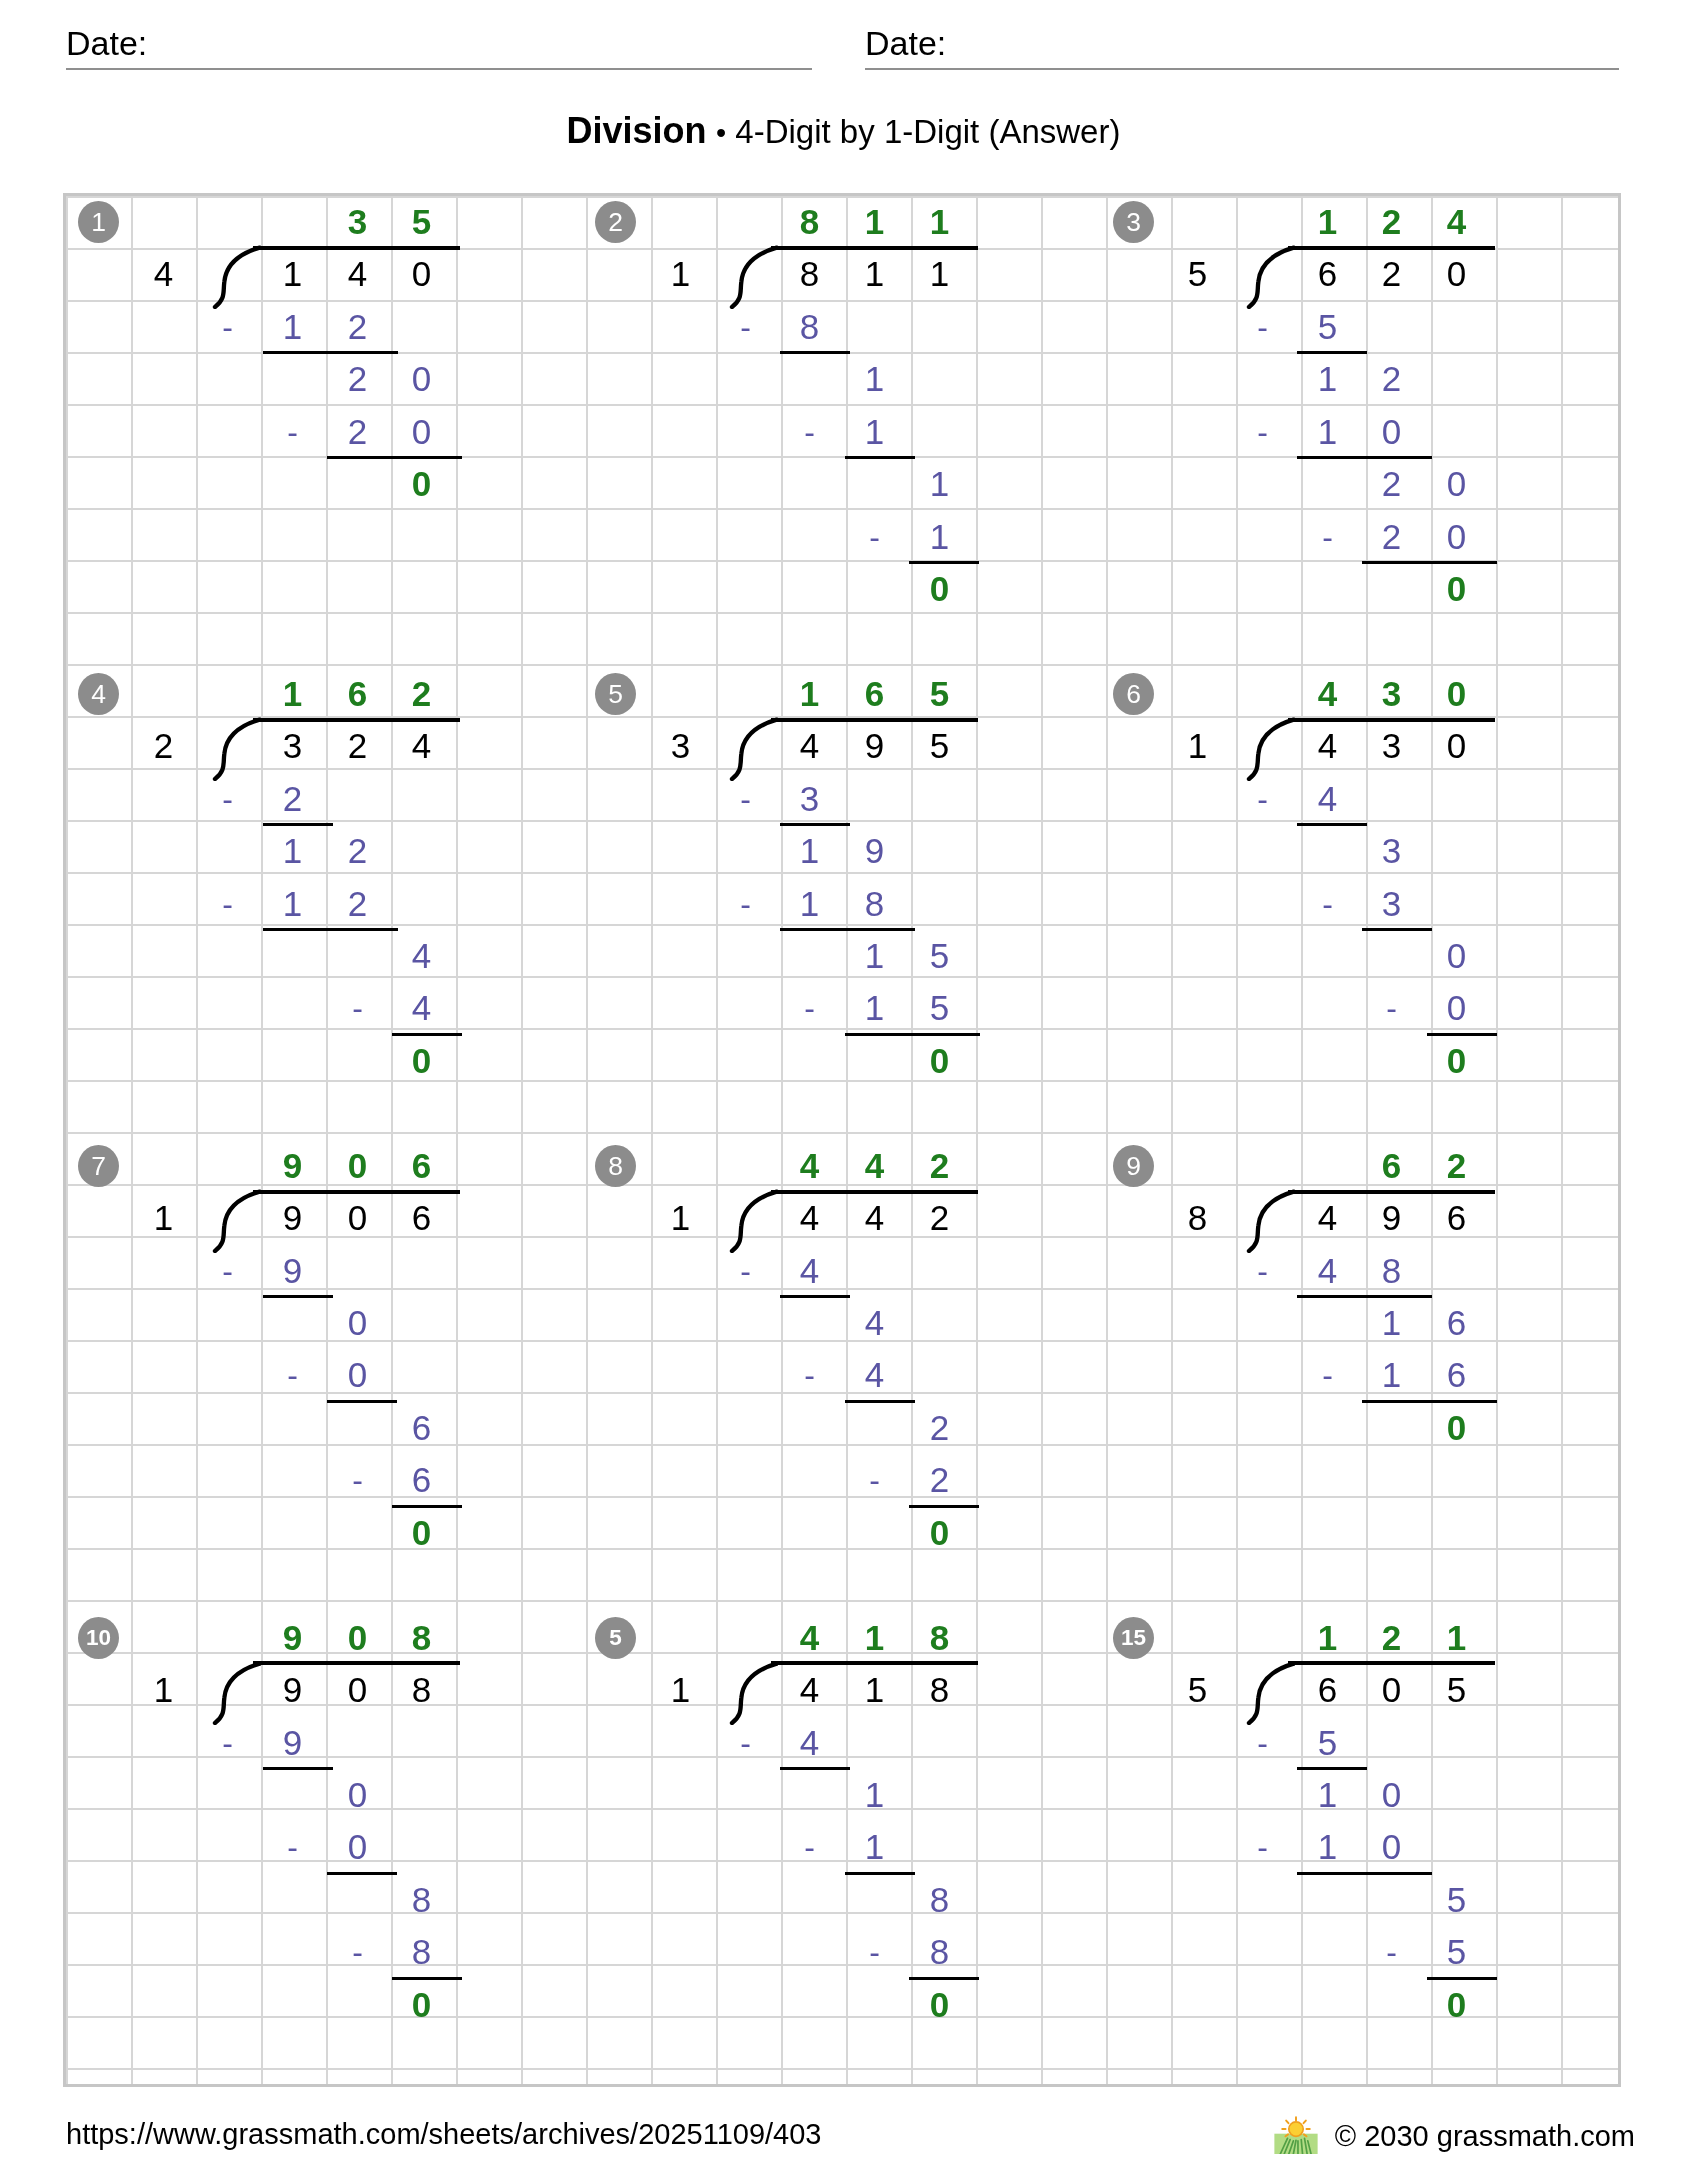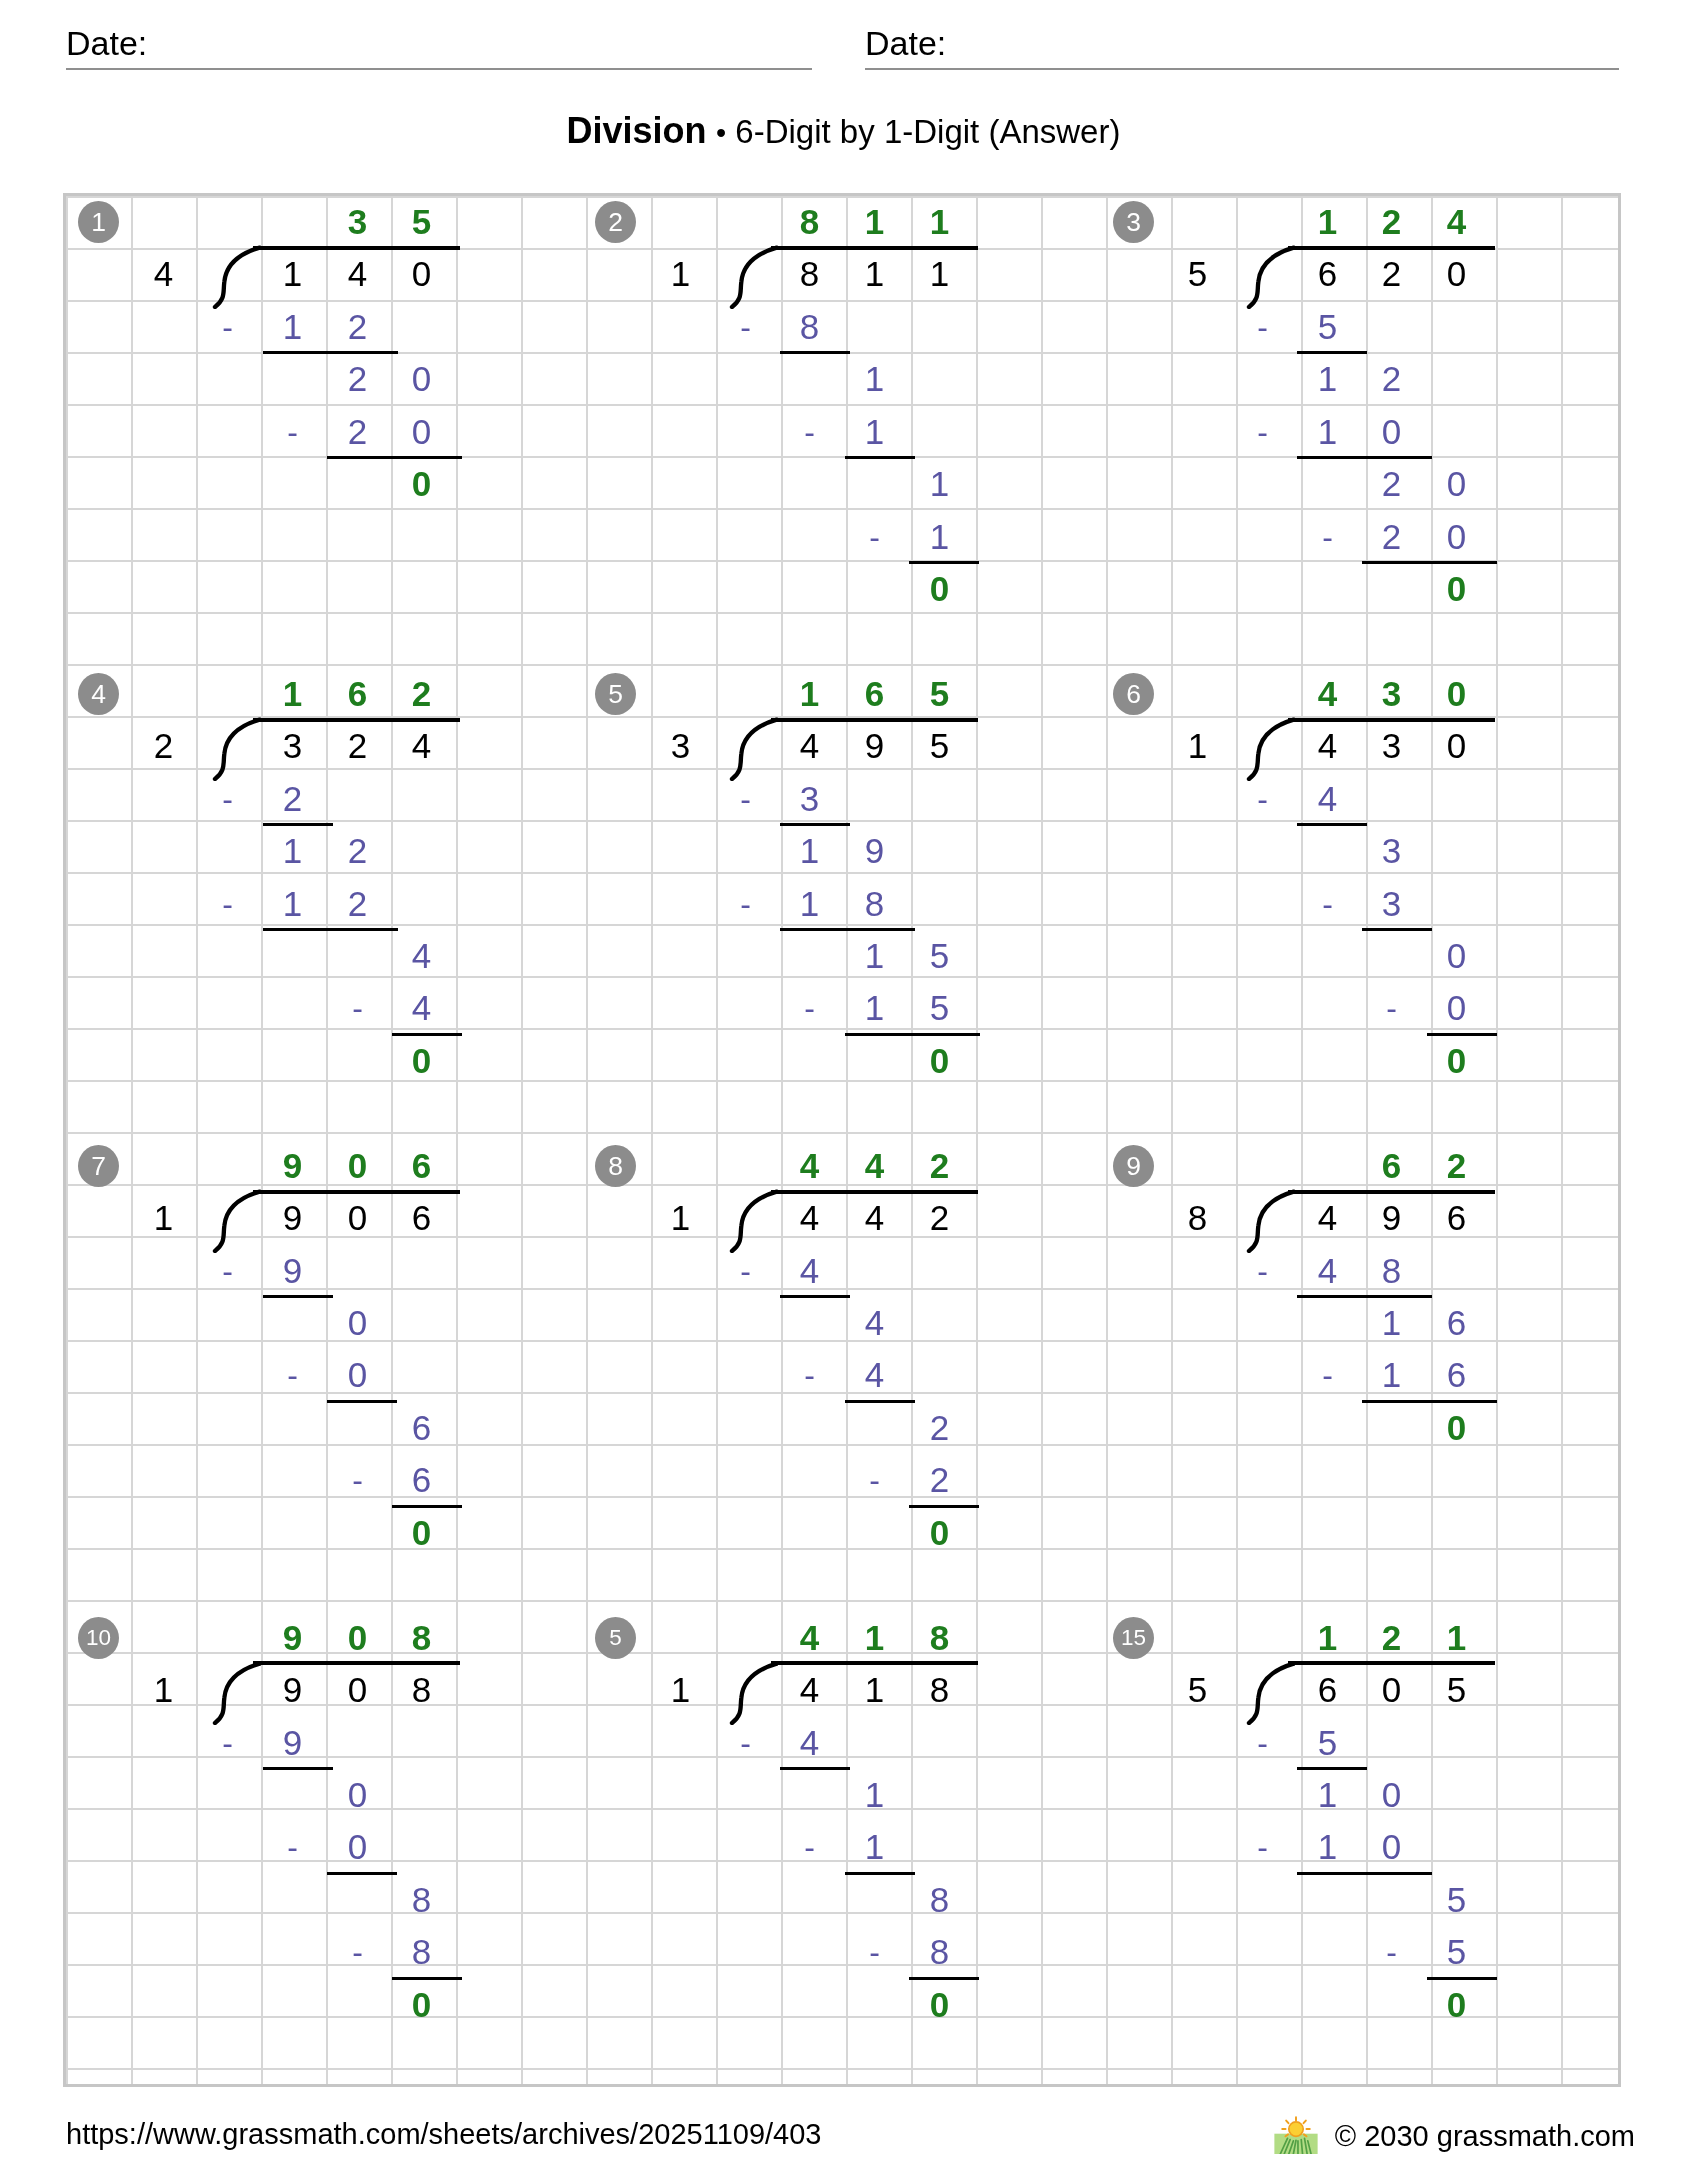--- a/index.html
+++ b/index.html
@@ -24,42 +24,42 @@
 
   .cellTxt{position:absolute;width:65px;height:52px;line-height:52px;
            text-align:center;font-size:35px;color:#000;}
   .quot{color:var(--green);font-weight:bold;}
   .work{color:var(--purple);}
   .rem{color:var(--green);font-weight:bold;}
   .minus{color:var(--purple);font-size:32px;}
   .badge{position:absolute;width:41px;height:42px;border-radius:50%;
          background:#8c8c8c;color:#fff;text-align:center;line-height:42px;
          font-size:26.5px;}
-  .badge.two{font-size:22.5px;}
+  .badge.two{font-size:22.5px;font-weight:bold;}
   .vinc{position:absolute;height:4px;background:#000;}
   .sline{position:absolute;height:2.6px;background:#000;}
   .brk{position:absolute;}
 
   
   .footer-url{position:absolute;left:66px;top:2118px;font-size:29px;color:#000;}
   .footer-right{position:absolute;right:52px;top:2116px;display:flex;
                 align-items:center;gap:17px;}
   .footer-copy{font-size:29px;color:#000;white-space:nowrap;}
 </style>
 </head>
 <body style="--green: #1e7d1e; --purple: #5a55a3;">
 
 <div class="hdr-label" style="left:66px;top:24px">Date:</div>
 <div class="hdr-line" style="left:66px;top:68px;width:746px"></div>
 
 <div class="hdr-label" style="left:865px;top:24px">Date:</div>
 <div class="hdr-line" style="left:865px;top:68px;width:754px"></div>
 
 <div class="title-row">
-  <span class="title-main">Division</span><span class="title-sep">•</span><span>6-Digit by 1-Digit (Answer)</span>
+  <span class="title-main">Division</span><span class="title-sep">•</span><span>4-Digit by 1-Digit (Answer)</span>
 </div>
 
 <div id="grid">
     <div class="badge" style="left: 12px; top: 5px;">1</div>
     <div class="cellTxt quot" style="left: 259px; top: 0px;">3</div>
     <div class="cellTxt quot" style="left: 323px; top: 0px;">5</div>
     <div class="vinc" style="left: 187px; top: 50px; width: 207px;"></div>
     <div class="brk" style="left: 139px; top: 49px;"><svg width="56" height="64" viewBox="0 0 84 96">
         <path d="M82,4 C44,15 31,36 29,55 C27,70 31,81 15,93" fill="none" stroke="#000" stroke-width="6.5" stroke-linecap="round"></path>
       </svg></div>

